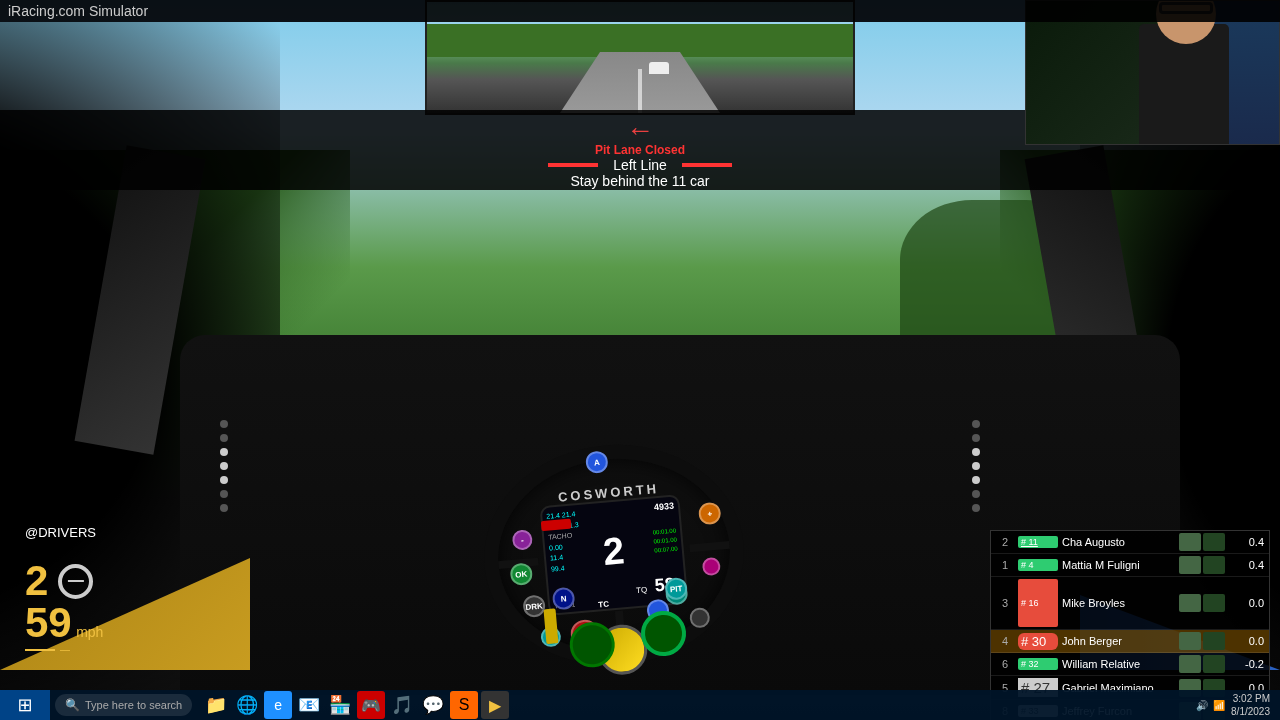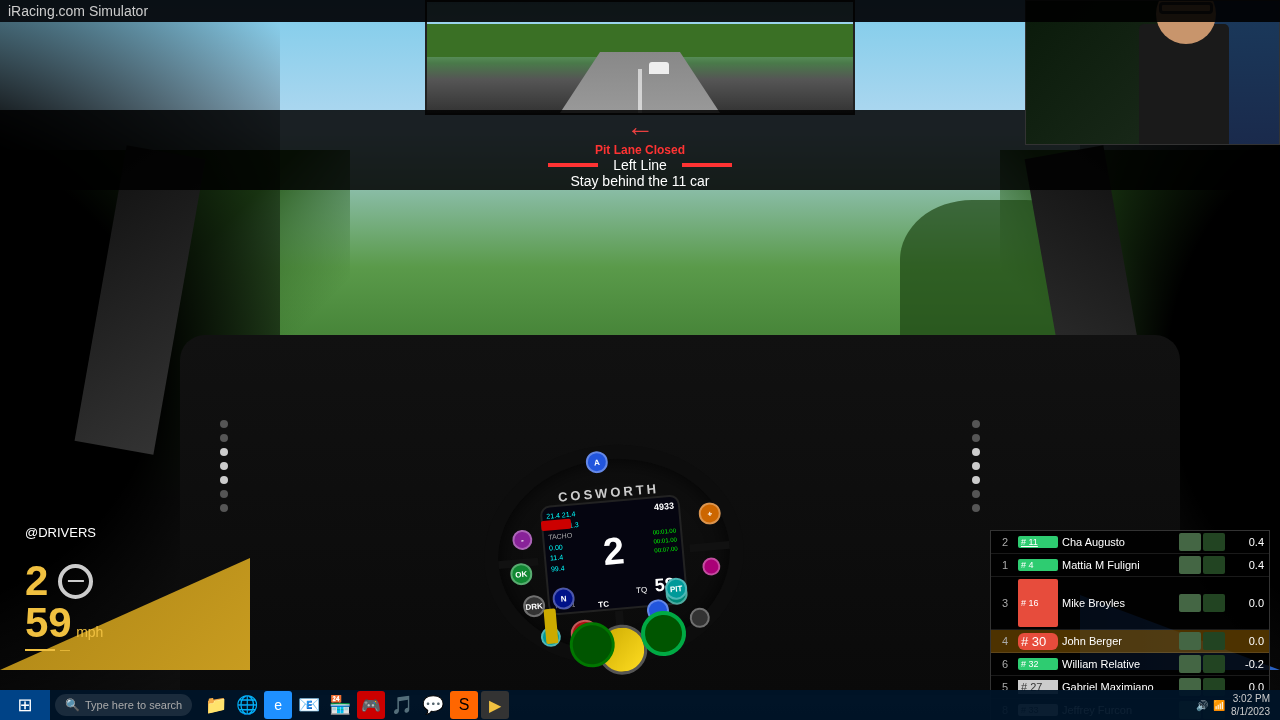--- a/index.html
+++ b/index.html
@@ -644,21 +644,21 @@
       <span class="rel-num" style="background:#2ecc71;color:#fff;padding:1px 3px;border-radius:2px;font-size:9px;"># 32</span>
       <span class="rel-name">William Relative</span>
       <div class="rel-icons">
         <div class="rel-icon-box" style="background:#446644;"></div>
         <div class="rel-icon-box" style="background:#224422;"></div>
       </div>
       <span class="rel-val">-0.2</span>
     </div>
         <div class="relative-row">
       <span class="rel-pos">5</span>
-      <span class="rel-num" style="background:#ccc;color:#333;padding:1px 3px;border-radius:0;font-size:11px;"># 27</span>
+      <span class="rel-num" style="background:#ccc;color:#333;padding:1px 3px;border-radius:0;font-size:15px;"># 27</span>
       <span class="rel-name">Gabriel Maximiano</span>
       <div class="rel-icons">
         <div class="rel-icon-box" style="background:#446644;"></div>
         <div class="rel-icon-box" style="background:#224422;"></div>
       </div>
       <span class="rel-val">0.0</span>
     </div>
         <div class="relative-row">
       <span class="rel-pos">8</span>
       <span class="rel-num" style="background:#ccc;color:#333;padding:1px 3px;border-radius:2px;font-size:9px;"># 33</span>

